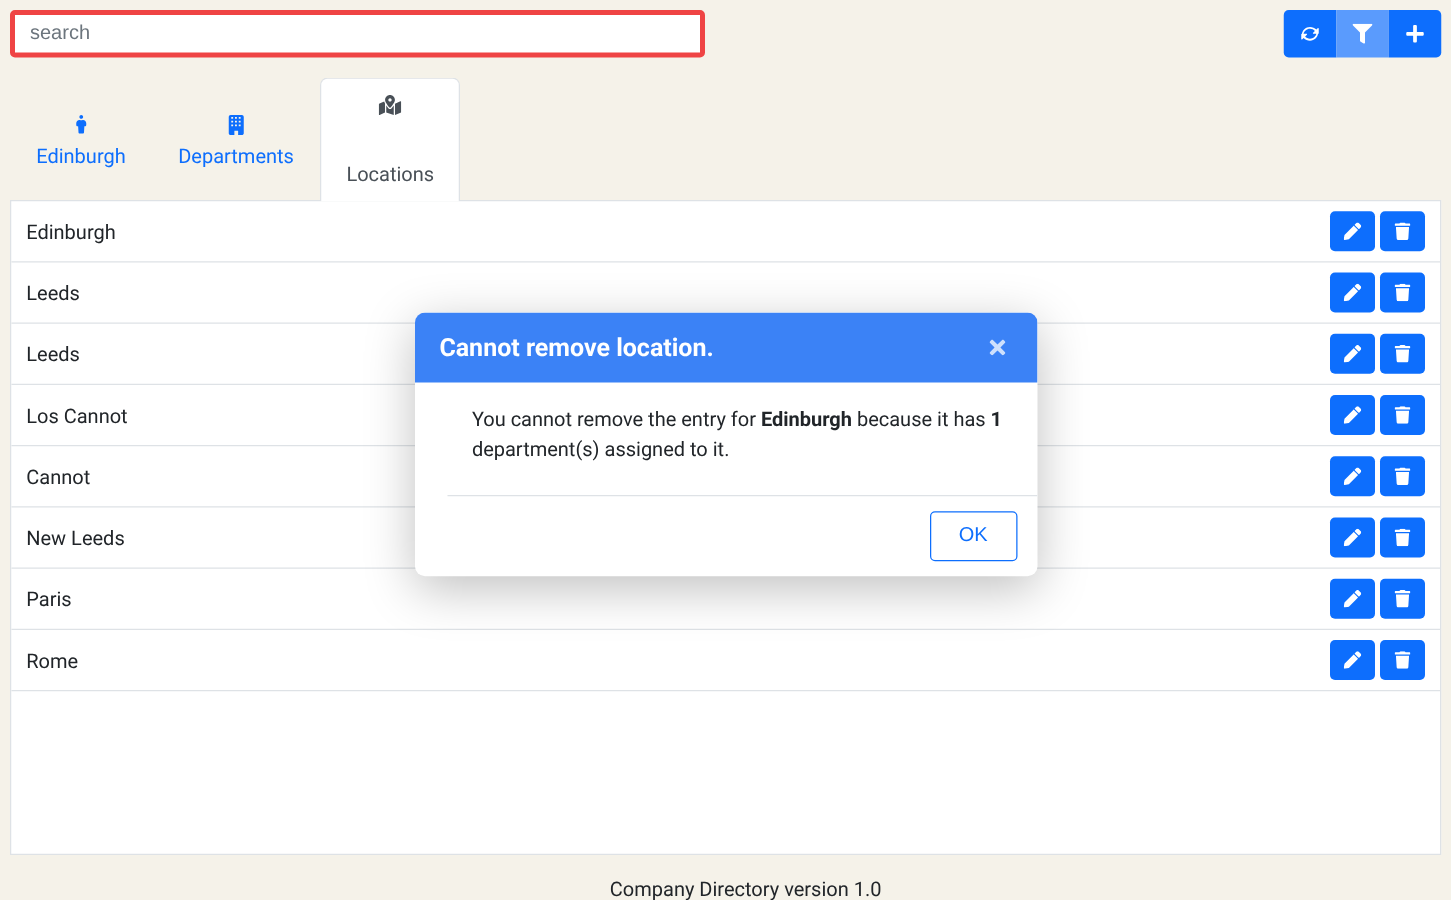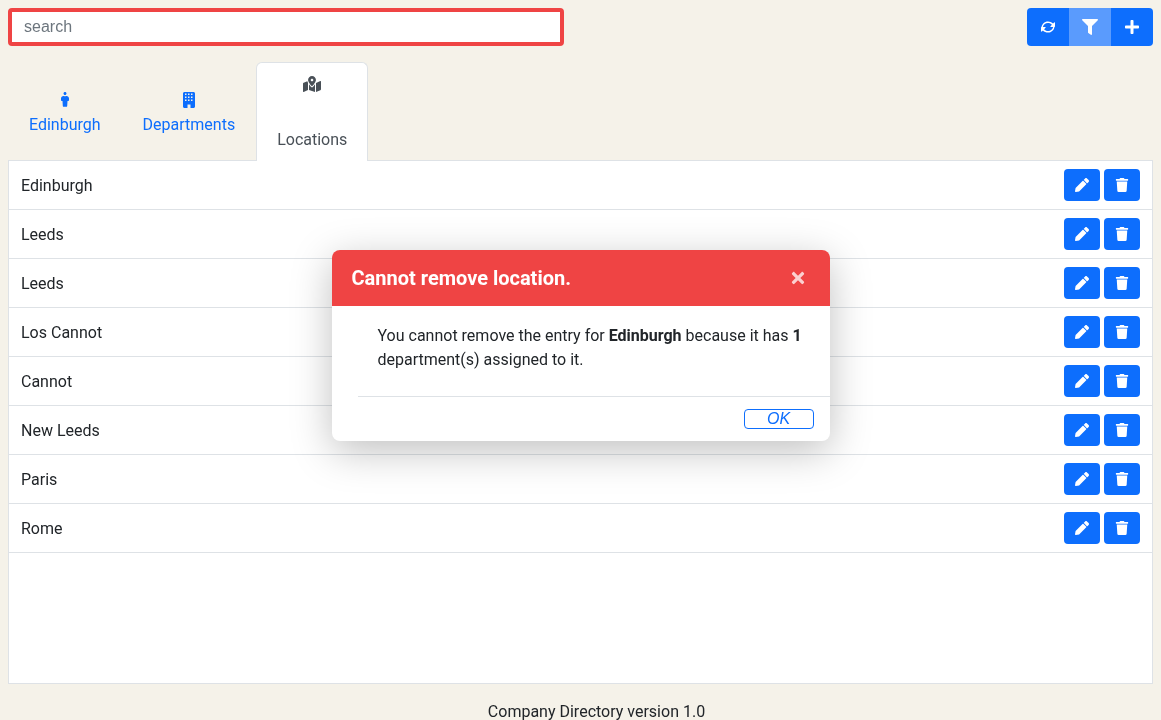--- a/index.html
+++ b/index.html
@@ -136,21 +136,21 @@
       top: 250px;
       transform: translateX(-50%);
       width: 498px;
       background: #fff;
       border-radius: 8px;
       box-shadow: 0 10px 40px rgba(0,0,0,0.25);
       overflow: hidden;
       z-index: 100;
     }
     .modal-header {
-      background: #ef4444;
+      background: #3b82f6;
       color: #fff;
       padding: 16px 20px;
       display:flex;
       justify-content: space-between;
       align-items:center;
       font-weight: 700;
       font-size: 20px;
     }
     .modal-close {
       background: transparent;
@@ -173,25 +173,24 @@
     .modal-footer {
       padding: 12px 16px;
       display:flex;
       justify-content:flex-end;
     }
     .btn-outline {
       background: #fff;
       color: #0d6efd;
       border: 1px solid #0d6efd;
       border-radius: 4px;
-      padding: 0 16px;
+      padding: 10px 16px;
       font-size: 16px;
       cursor:pointer;
       min-width: 70px;
-      font-style: italic;
     }
 
     svg { display:block; }
     ::-webkit-scrollbar { width: 16px; background:#f1f1f1; }
     ::-webkit-scrollbar-thumb { background:#c1c1c1; }
   </style>
 </head>
 <body>
 
 <div class="top-bar">

